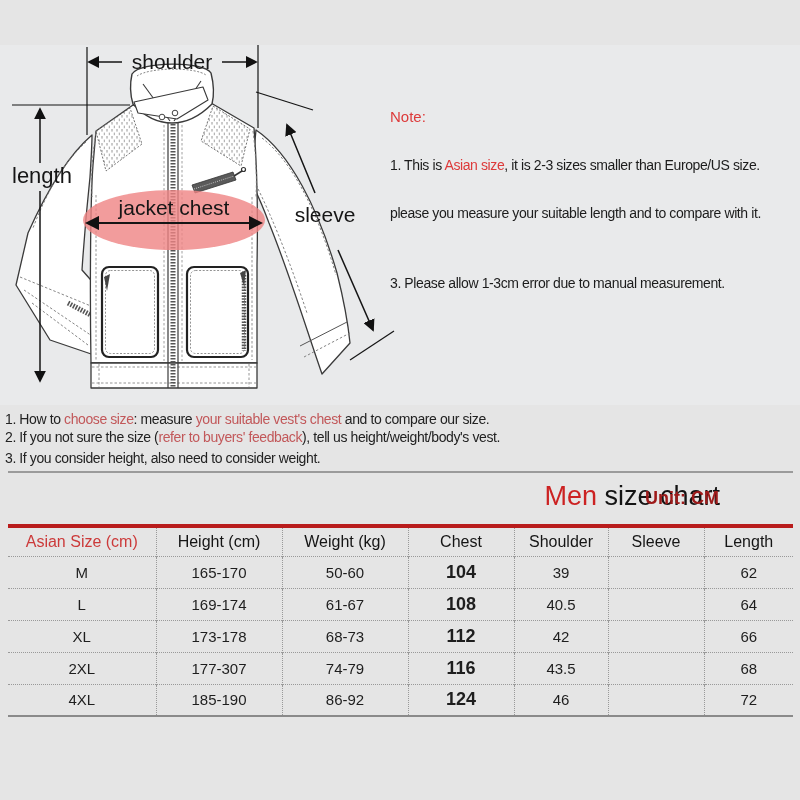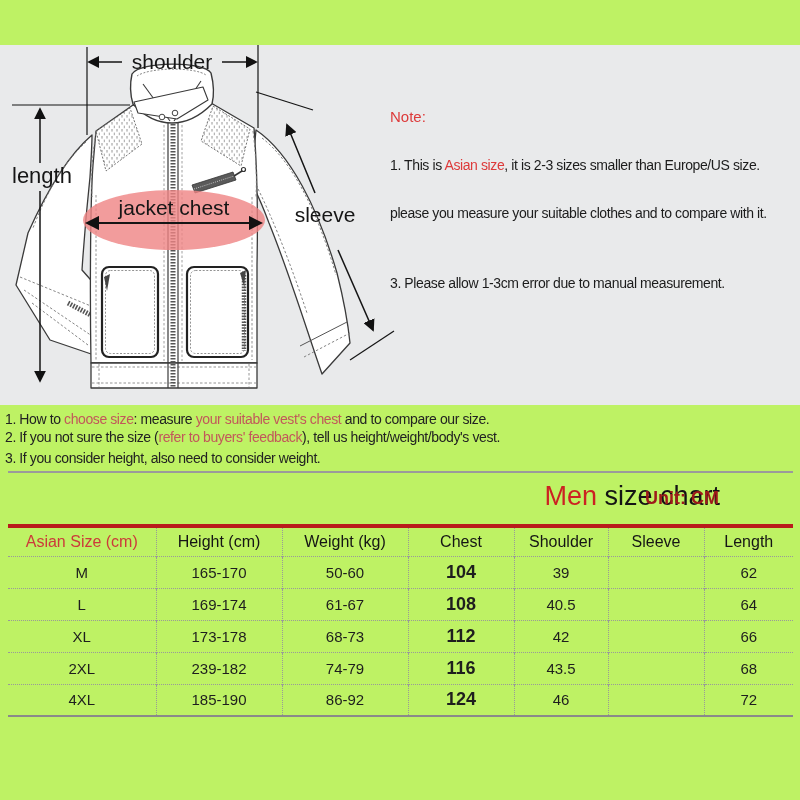--- a/index.html
+++ b/index.html
@@ -1,17 +1,17 @@
 <!DOCTYPE html>
 <html><head>
 <meta charset="utf-8">
 <style>
   * { margin:0; padding:0; box-sizing:border-box; }
   html,body { width:800px; height:800px; background:#fff; font-family:"Liberation Sans",sans-serif; }
-  #page { position:relative; width:800px; height:800px; background:#bef264; overflow:hidden; }
+  #page { position:relative; width:800px; height:800px; background:#e5e5e5; overflow:hidden; }
 
   
   .hero { position:absolute; left:0; top:45px; width:800px; height:360px; background:#e9eaeb; }
   .hero svg { position:absolute; left:0; top:0; }
   .note-title { position:absolute; left:390px; top:63px; color:#dd3a3a; font-size:15px; }
   .note-line  { position:absolute; left:390px; white-space:nowrap; font-size:14px;
                 letter-spacing:-0.4px; color:#1c1c1c; }
   .red  { color:#dd3a3a; }
 
   
@@ -167,21 +167,21 @@
           <path d="M338,205 L373,285" marker-end="url(#ar)"></path>
           <path d="M350,315 L394,286" stroke-width="1.2"></path>
           <text x="325" y="177" font-size="21" text-anchor="middle" stroke="none">sleeve</text>
         </g>
       </g>
     </svg>
 
     <div class="note-title">Note:</div>
     <div class="note-line" style="top:112px;"><span>1. This is </span><span class="red">Asian size</span><span>, it is 2-3 sizes smaller than Europe/US size.</span></div>
     <div class="note-line" style="top:157px; line-height:22px;">
-      <div>please you measure your suitable clothes and to compare with it.</div>
+      <div>please you measure your suitable length and to compare with it.</div>
     </div>
     <div class="note-line" style="top:230px;">3. Please allow 1-3cm error due to manual measurement.</div>
   </div>
 
   <div class="tip" style="top:410px;"><span>1. How to </span><span class="tred">choose size</span><span>: measure </span><span class="tred">your suitable vest's chest</span><span> and to compare our size.</span></div>
   <div class="tip" style="top:428px;"><span>2. If you not sure the size (</span><span class="tred">refer to buyers' feedback</span><span>), tell us height/weight/body's vest.</span></div>
   <div class="tip" style="top:449px;">3. If you consider height, also need to consider weight.</div>
 
   <div class="divider"></div>
 
@@ -232,21 +232,21 @@
         <td>XL</td>
         <td>173-178</td>
         <td>68-73</td>
         <td class="chest">112</td>
         <td>42</td>
         <td></td>
         <td>66</td>
       </tr>
       <tr>
         <td>2XL</td>
-        <td>239-182</td>
+        <td>177-307</td>
         <td>74-79</td>
         <td class="chest">116</td>
         <td>43.5</td>
         <td></td>
         <td>68</td>
       </tr>
       <tr>
         <td>4XL</td>
         <td>185-190</td>
         <td>86-92</td>

